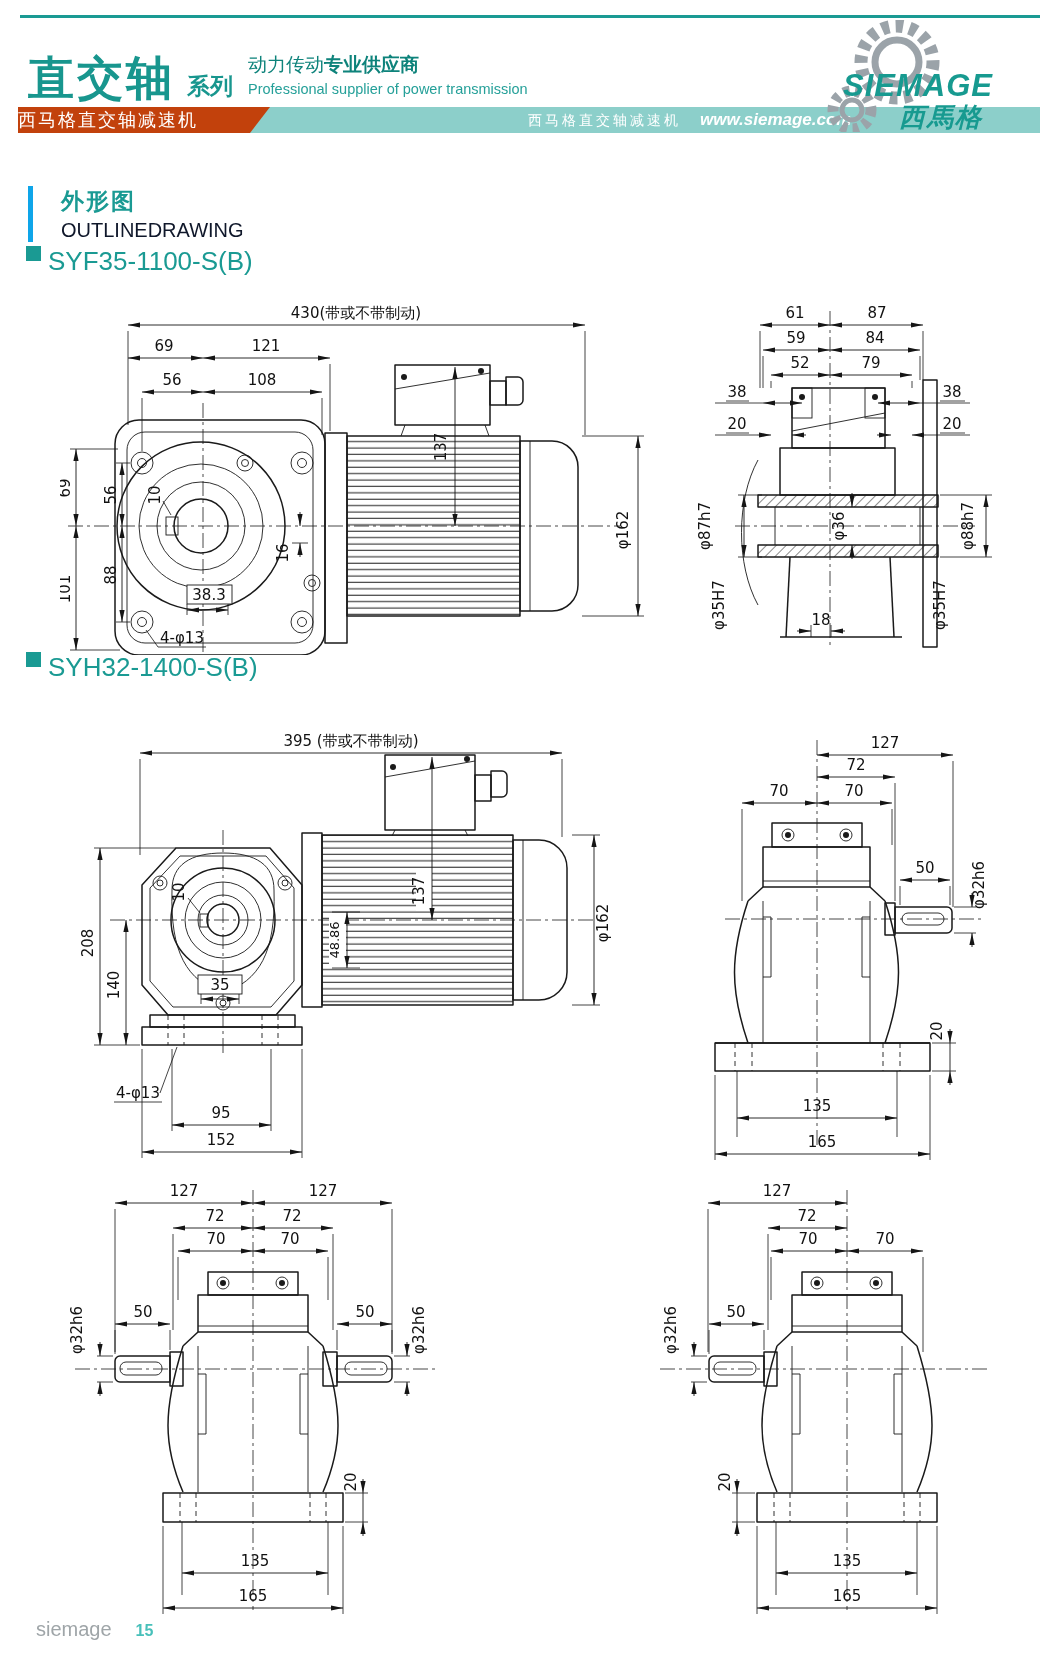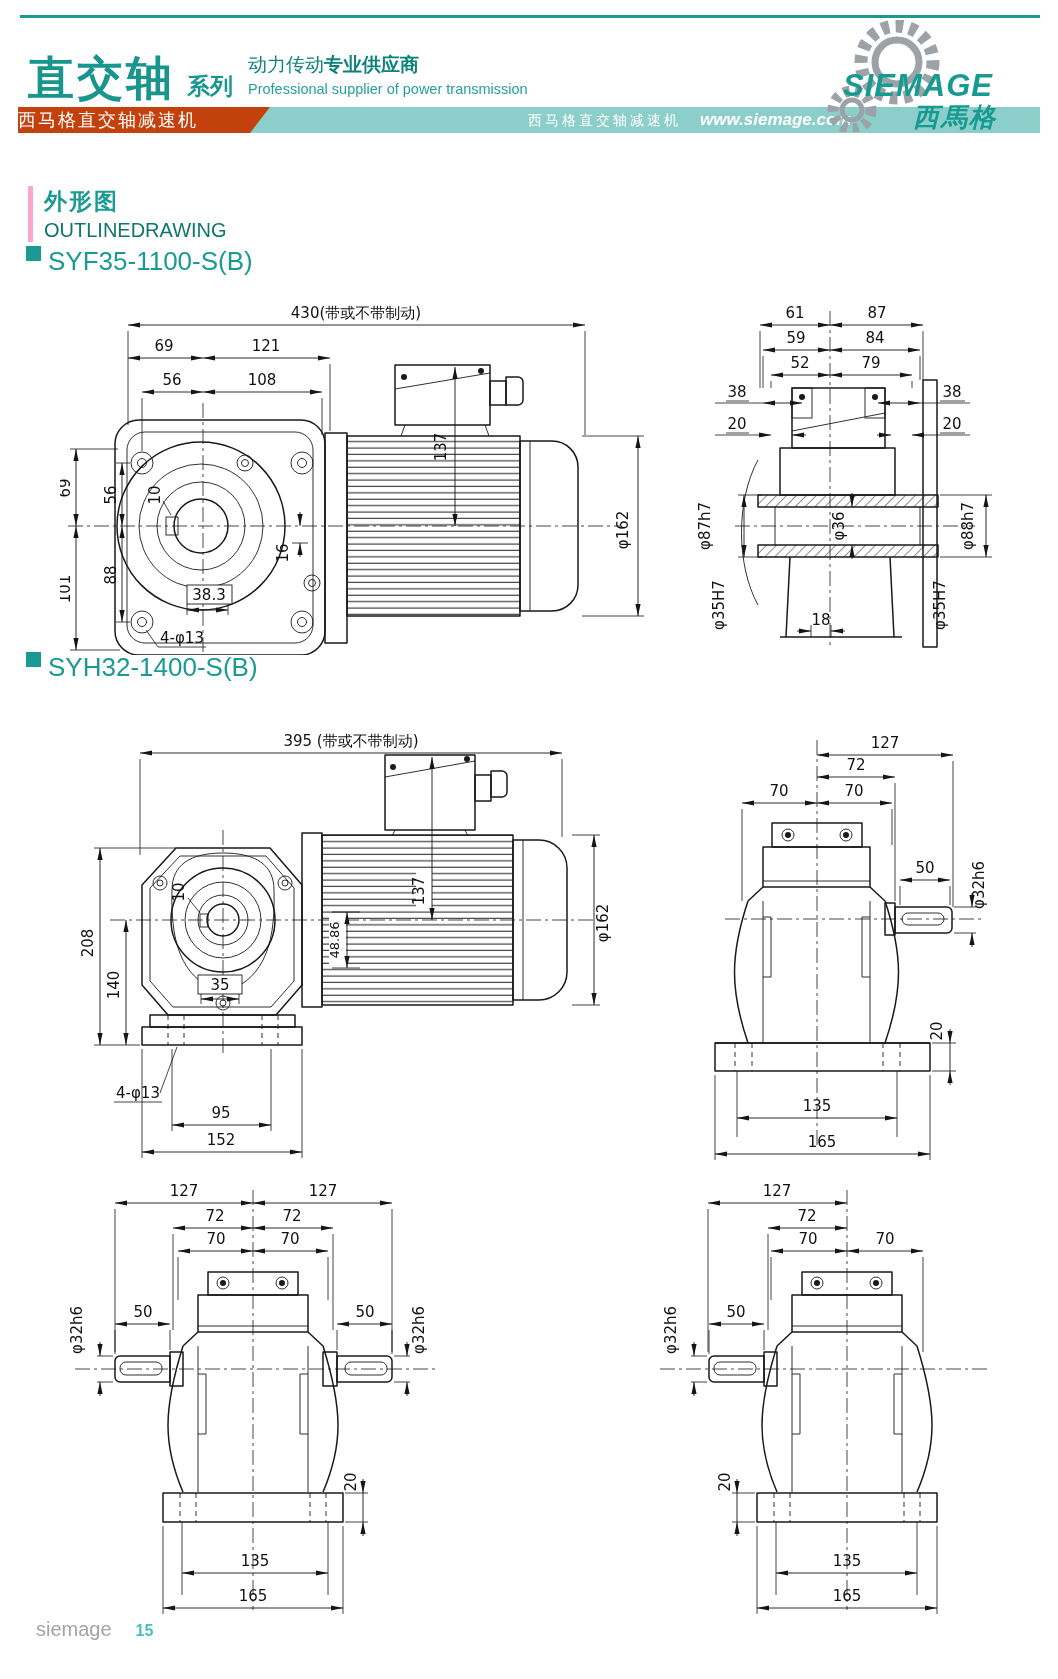--- a/index.html
+++ b/index.html
@@ -14,26 +14,26 @@
   .tg-cn b{font-weight:bold}
   .tg-en{font-size:14.5px;color:#25a099;margin-top:3px}
   .banner-light{left:18px;top:107px;width:1022px;height:26px;background:#8ccfca}
   .banner-dark{left:18px;top:107px;width:252px;height:26px;background:#c2410c;
       clip-path:polygon(0 0,100% 0,calc(100% - 20px) 100%,0 100%);
       color:#fff;font-size:18px;line-height:26px;box-sizing:border-box;letter-spacing:2px}
   .slogan{left:528px;top:107px;height:26px;line-height:26px;color:#fff;font-size:14px;letter-spacing:3px}
   .site{left:700px;top:107px;height:26px;line-height:26px;color:#fff;font-size:17px;font-weight:bold;font-style:italic}
   .logo{left:815px;top:20px;width:240px;height:112px}
   .logo-en{left:28px;top:48px;font-size:31px;font-weight:bold;font-style:italic;color:#179a90;letter-spacing:1px}
-  .logo-cn{left:98px;top:80px;font-size:26px;font-weight:bold;font-style:italic;color:#179a90;
+  .logo-cn{left:84px;top:80px;font-size:26px;font-weight:bold;font-style:italic;color:#179a90;
            font-family:Liberation Mono, monospace;letter-spacing:2px}
   
-  .sec{left:28px;top:186px;border-left:5px solid #f9a8d4;padding-left:11px}
+  .sec{left:28px;top:186px;border-left:5px solid #0ea5e9;padding-left:28px}
   .sec-cn{font-size:23px;font-weight:bold;color:#1a9a93;letter-spacing:2px}
-  .sec-en{font-size:20px;color:#0f766e;margin-top:2px}
+  .sec-en{font-size:20px;color:#0f172a;margin-top:2px}
   .model{font-size:26px;color:#1a9a93;display:flex;align-items:flex-start}
   .bullet{display:inline-block;width:15px;height:15px;background:#1a9a93;margin-right:7px}
   
   .f-brand{font-size:20px;color:#9fa5a8}
   .f-page{font-size:16px;font-weight:bold;color:#48c0ba;margin-left:24px}
   
   svg .ln{fill:none;stroke:#1a1a1a;stroke-width:1.5;stroke-linejoin:round}
   svg .lt{fill:none;stroke:#1a1a1a;stroke-width:0.9}
   svg .dim{fill:none;stroke:#151515;stroke-width:0.9}
   svg .ext{fill:none;stroke:#151515;stroke-width:0.8}

